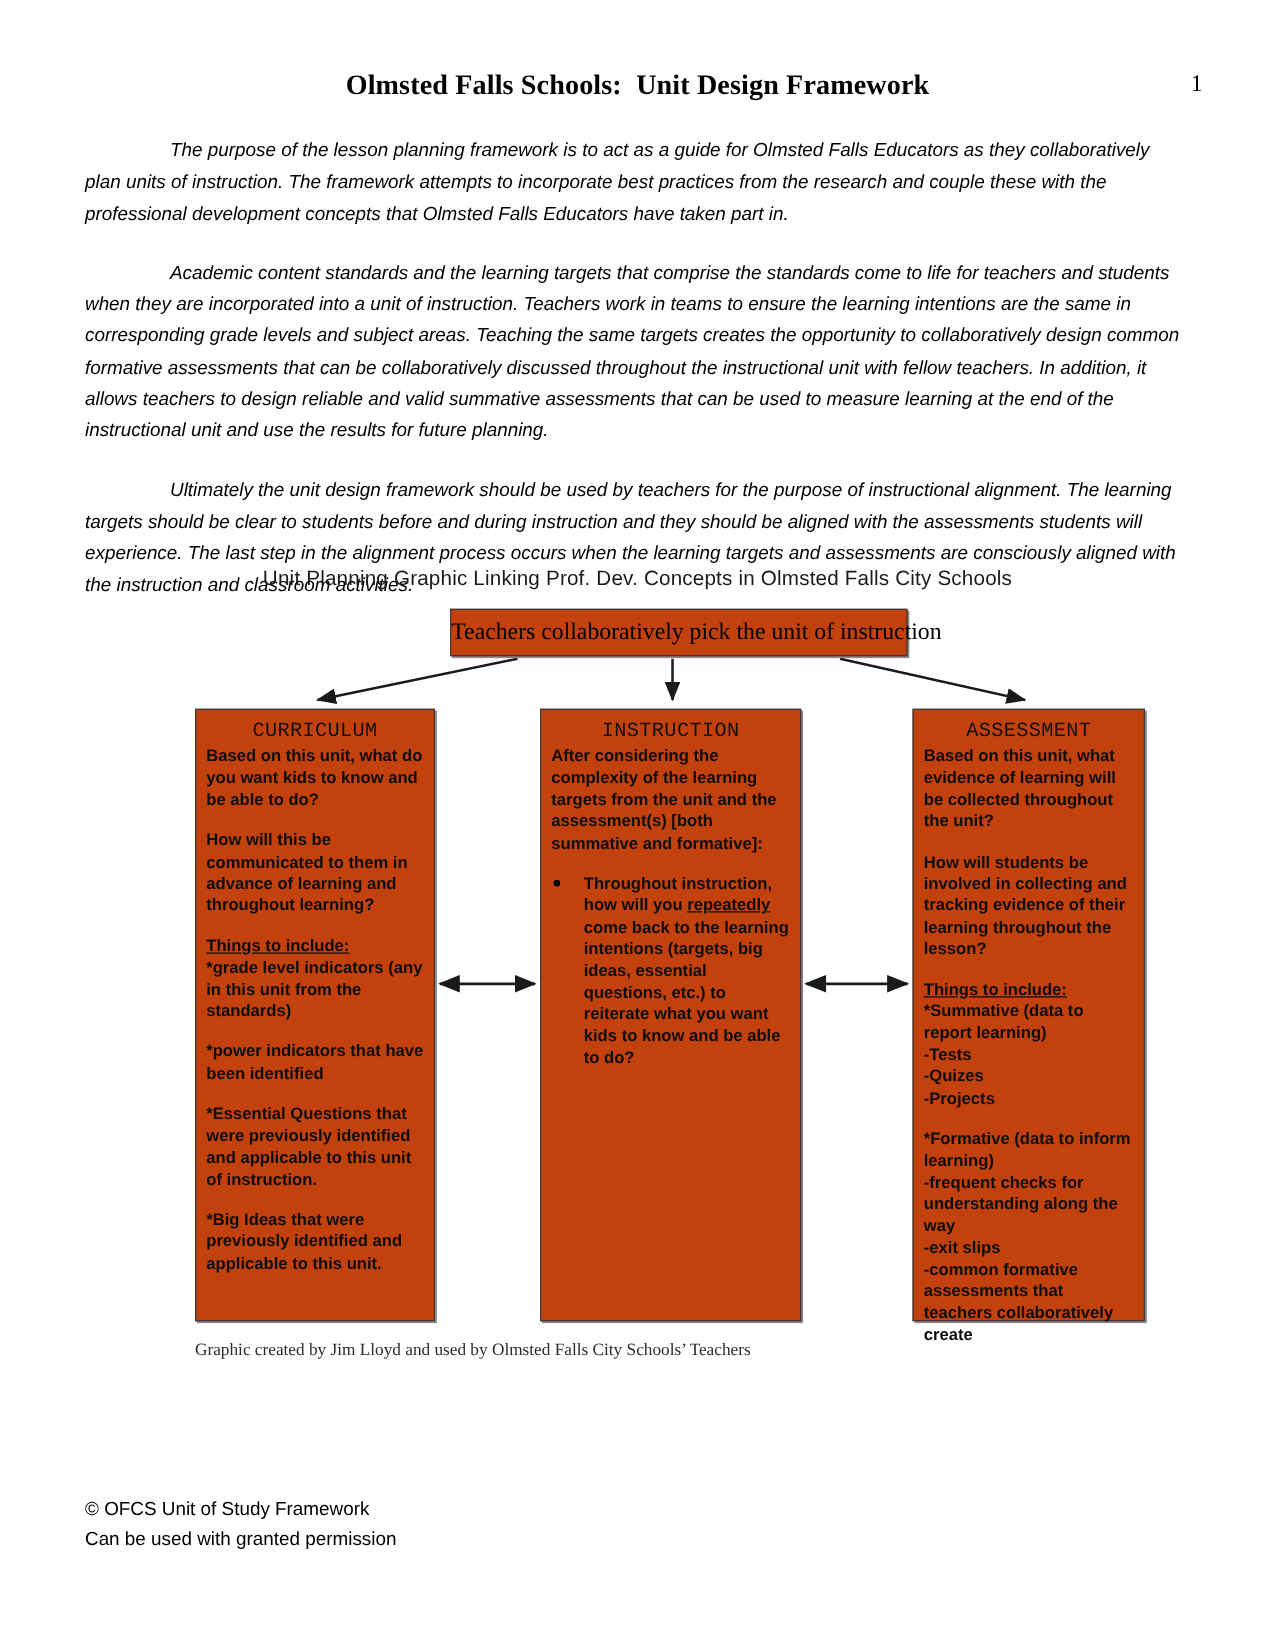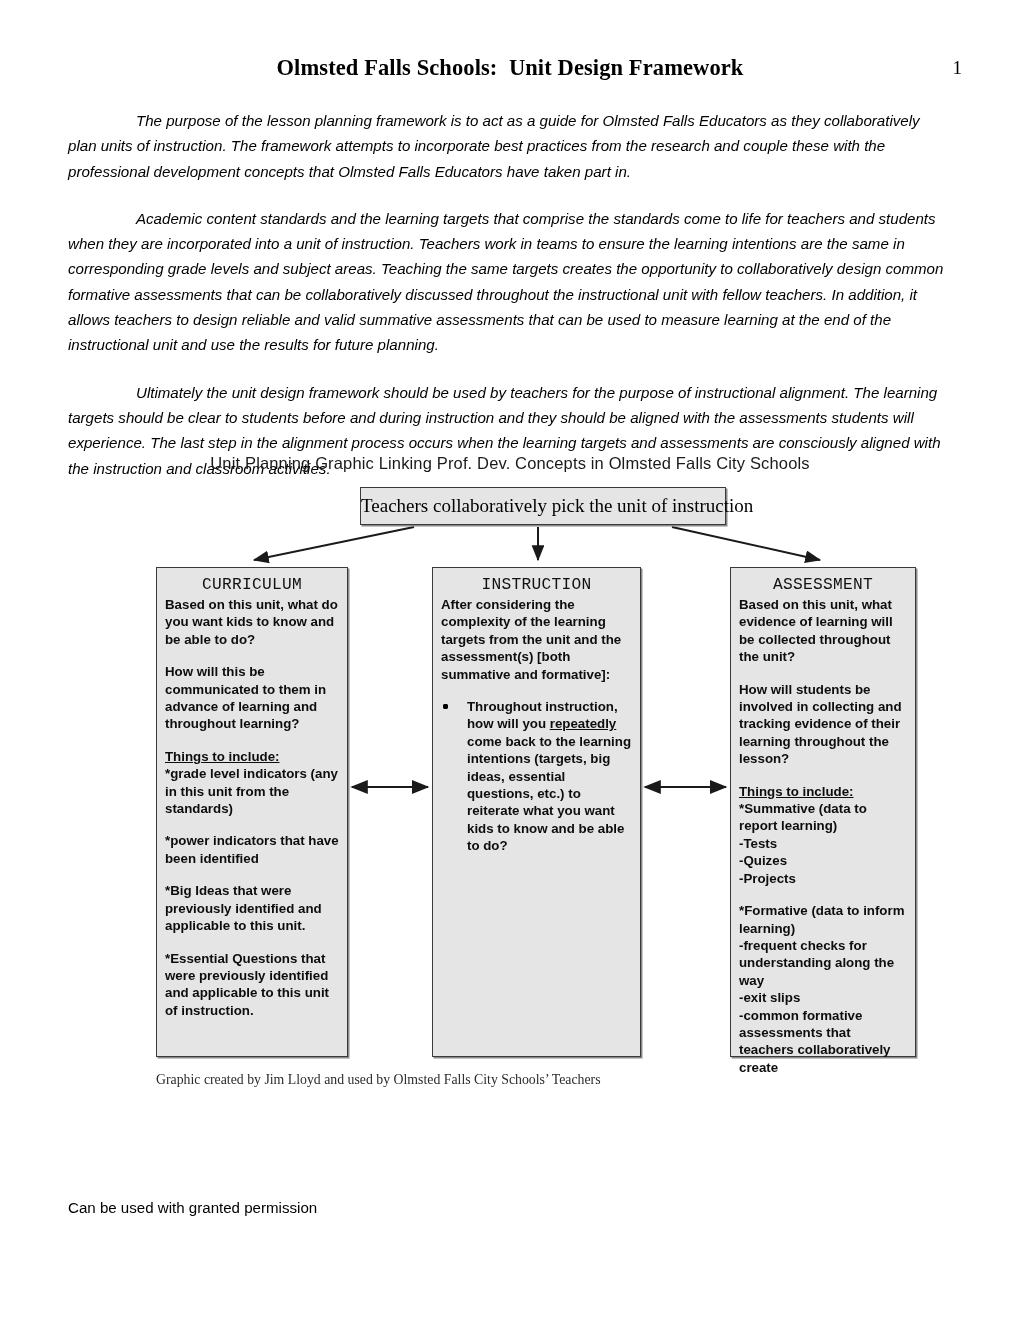--- a/index.html
+++ b/index.html
@@ -77,21 +77,21 @@
     width: 1020px;
     text-align: center;
     font-size: 16.5px;
     letter-spacing: 0.15px;
     color: #1a1a1a;
   }
 
   .node-box {
     position: absolute;
     box-sizing: border-box;
-    background: #e5e5e5;
+    background: #c2410c;
     border: 1.6px solid #3a3a3a;
     box-shadow: 1.5px 1.5px 0 0 #8a8a8a;
   }
 
   
   #top-node {
     left: 360px;
     top: 487px;
     width: 366px;
     height: 38px;
@@ -233,22 +233,22 @@
 </div>
 
 <div class="node-box col-box" id="box-curriculum">
   <div class="col-title">CURRICULUM</div>
   <div class="col-body">
     <p>Based on this unit, what do you want kids to know and be able to do?</p>
     <p>How will this be communicated to them in advance of learning and throughout learning?</p>
     <p class="tight"><u>Things to include:</u></p>
     <p>*grade level indicators (any in this unit from the standards)</p>
     <p>*power indicators that have been identified</p>
+    <p>*Essential Questions that were previously identified and applicable to this unit of instruction.</p>
     <p>*Big Ideas that were previously identified and applicable to this unit.</p>
-    <p>*Essential Questions that were previously identified and applicable to this unit of instruction.</p>
   </div>
 </div>
 
 <div class="node-box col-box" id="box-instruction">
   <div class="col-title">INSTRUCTION</div>
   <div class="col-body">
     <p>After considering the complexity of the learning targets from the unit and the assessment(s) [both summative and formative]:</p>
     <ul class="bullets">
       <li>
         <span class="bullet-dot"></span>
@@ -278,14 +278,15 @@
       <span> -frequent checks for understanding along the way</span><br>
       <span> -exit slips</span><br>
       <span> -common formative assessments that teachers collaboratively create</span>
     </p>
   </div>
 </div>
 
 <div class="graphic-credit">Graphic created by Jim Lloyd and used by Olmsted Falls City Schools’ Teachers</div>
 
 <div class="doc-footer">
+  <div>© OFCS Unit of Study Framework</div>
   <div>Can be used with granted permission</div>
 </div>
 
 </body></html>

